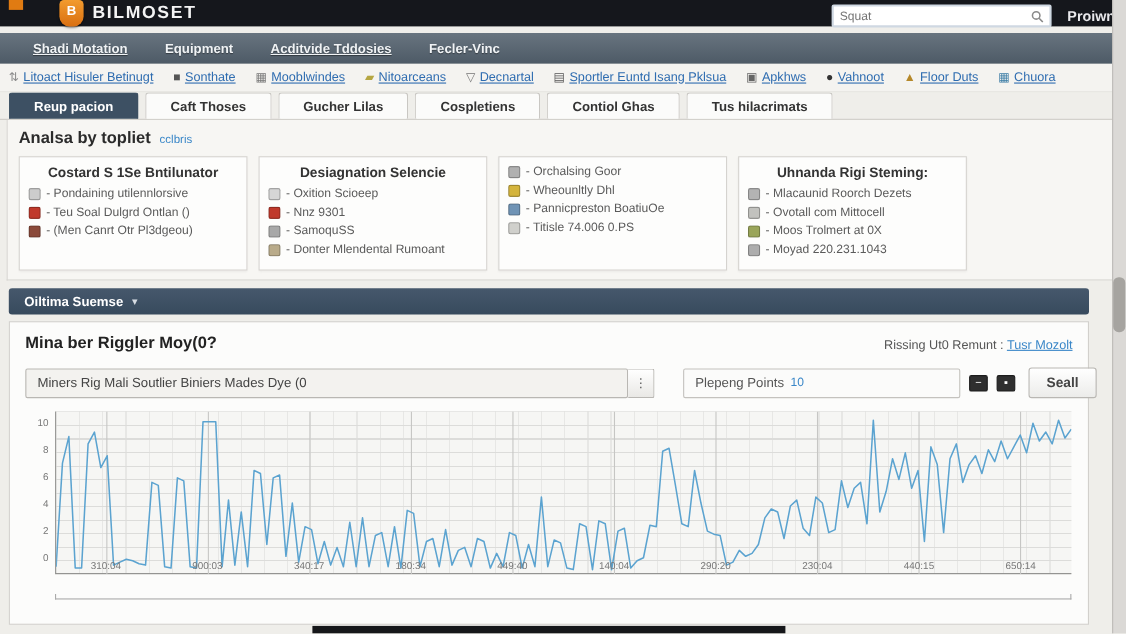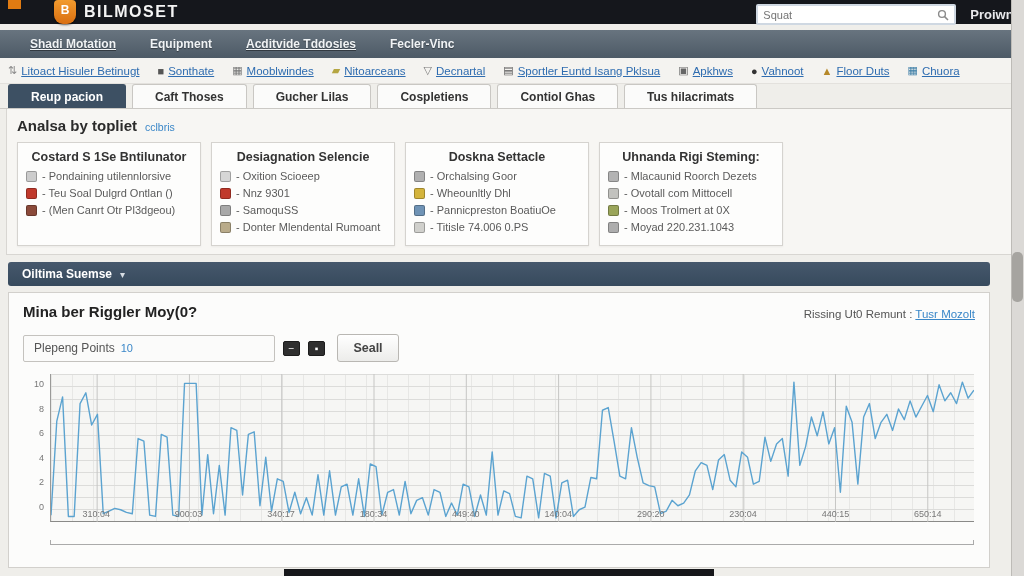--- a/index.html
+++ b/index.html
@@ -34,21 +34,21 @@
   .tabrow { position:absolute; top:84px; left:0; width:1024px; height:25px; display:flex; gap:6px; padding-left:8px; border-bottom:1px solid #cbc9c5; background:#efeeea; }
   .tab { height:24px; padding:0 22px; display:flex; align-items:center; font-size:12px; font-weight:bold; color:#333; background:#fbfbfa; border:1px solid #c9c7c3; border-bottom:none; border-radius:3px 3px 0 0; cursor:pointer; }
   .tab.active { background:#3d5063; color:#fff; border-color:#3d5063; }
 
   
   .analysis { position:absolute; top:109px; left:6px; width:1008px; height:146px; background:#f7f6f3; border:1px solid #d8d6d2; border-top:none; padding:8px 6px 0 10px;text-align:center; }
   .an-head { display:flex; align-items:baseline; gap:8px; margin-bottom:8px; }
   .an-title { font-size:15px; font-weight:bold; color:#2b2b2b; }
   .an-link { font-size:10.5px; color:#3a87c8; cursor:pointer; }
   .cards { display:flex; gap:10px; }
-  .card { width:184px; min-height:100px; background:#fdfdfc; border:1px solid #d5d3cf; box-shadow:0 1px 2px rgba(0,0,0,.05); padding:7px 8px; }
+  .card { width:208px; min-height:100px; background:#fdfdfc; border:1px solid #d5d3cf; box-shadow:0 1px 2px rgba(0,0,0,.05); padding:7px 8px; }
   .card-title { font-size:12.5px; font-weight:bold; color:#333; margin-bottom:6px; }
   .card-item { display:flex; align-items:center; gap:5px; font-size:11px; color:#5a5a5a; margin-bottom:4px; line-height:13px; }
   .ci-ico { width:11px; height:11px; border-radius:2px; border:1px solid rgba(0,0,0,.25); flex:0 0 auto; }
 
   
   .secbar { position:absolute; top:262px; left:8px; width:982px; height:24px; background:linear-gradient(180deg,#46586c,#374a5d); border-radius:3px; display:flex; align-items:center; padding-left:14px; gap:8px; cursor:pointer; }
   .secbar .t { color:#fff; font-weight:bold; font-size:12px; }
   .secbar .car { color:#d7dde3; font-size:10px; }
 
   
@@ -201,21 +201,20 @@
         <div class="card-item">
           <span class="ci-ico" style="background: rgb(168, 168, 168);"></span>
           <span>- SamoquSS</span>
         </div>
         <div class="card-item">
           <span class="ci-ico" style="background: rgb(185, 171, 138);"></span>
           <span>- Donter Mlendental Rumoant</span>
         </div>
       </div>
       <div class="card">
-        <div class="card-title">Doskna Settacle</div>
         <div class="card-item">
           <span class="ci-ico" style="background: rgb(176, 176, 176);"></span>
           <span>- Orchalsing Goor</span>
         </div>
         <div class="card-item">
           <span class="ci-ico" style="background: rgb(212, 180, 60);"></span>
           <span>- Wheounltly Dhl</span>
         </div>
         <div class="card-item">
           <span class="ci-ico" style="background: rgb(111, 147, 181);"></span>
@@ -256,20 +255,24 @@
 <div class="panel">
   <div class="p-head">
     <div class="p-title">Mina ber Riggler Moy(0?</div>
     <div class="p-right">
       <span>Rissing Ut0 Remunt :</span>
       <a>Tusr Mozolt</a>
     </div>
   </div>
 
   <div class="controls">
+    <div class="sel-wrap">
+      <div class="selbox">Miners Rig Mali Soutlier Biniers Mades Dye (0</div>
+      <div class="sel-btn">⋮</div>
+    </div>
     <div style="display:flex; align-items:center; gap:8px;">
       <div class="pts-box">
         <span>Plepeng Points</span>
         <span class="pts-val">10</span>
       </div>
       <div class="mini-btn">−</div>
       <div class="mini-btn">▪</div>
       <div class="seall-btn">Seall</div>
     </div>
   </div>

